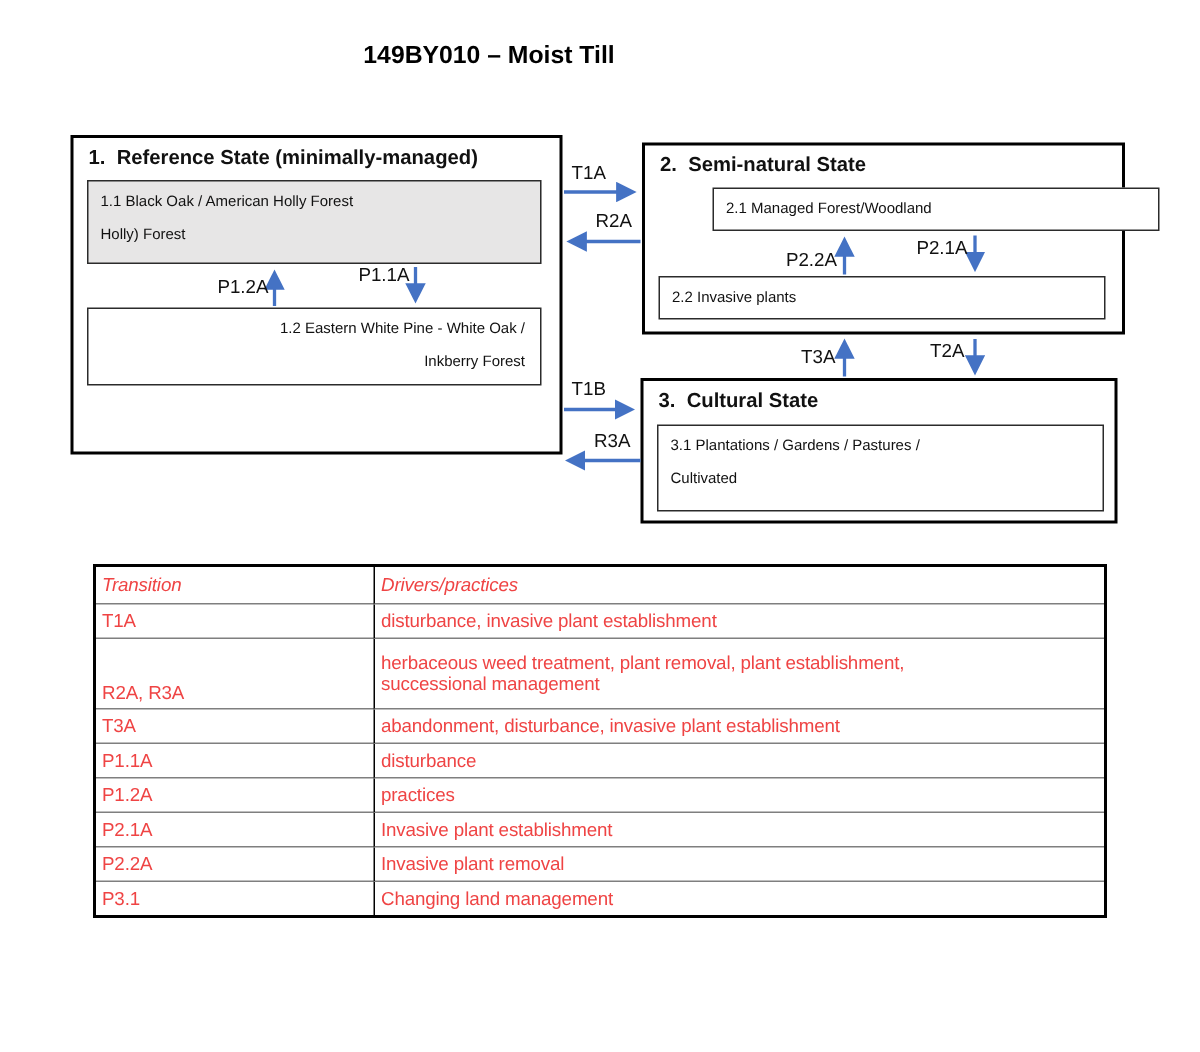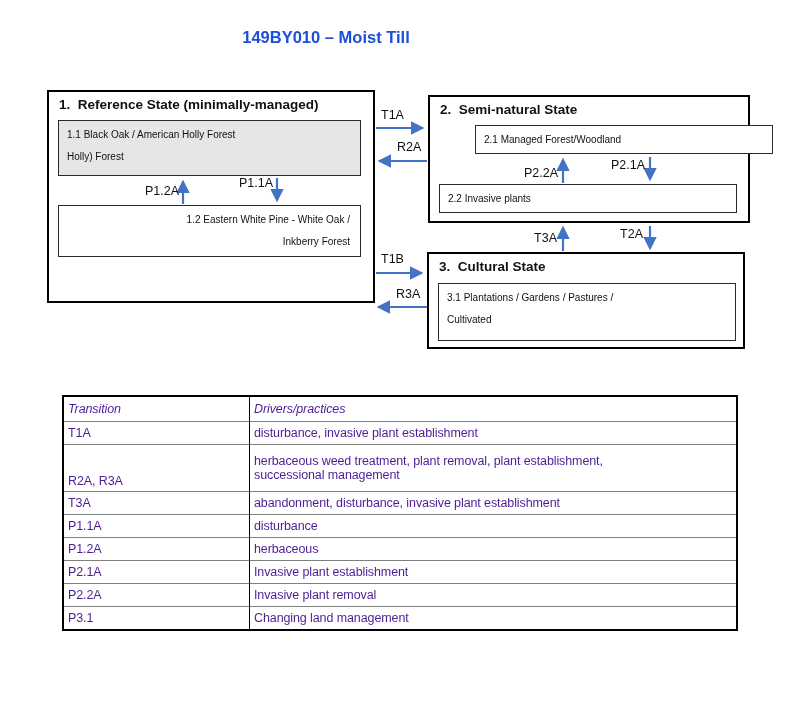--- a/index.html
+++ b/index.html
@@ -1,35 +1,35 @@
 <!DOCTYPE html>
 <html><head>
 <meta charset="utf-8">
 <style>
   html,body{margin:0;padding:0;background:#fff;}
   .page{position:relative;width:800px;height:701px;background:#fff;
         font-family:"Liberation Sans",sans-serif;color:#1a1a1a;overflow:hidden;}
   .title{position:absolute;left:0;top:28px;width:652px;text-align:center;
-         font-size:16.5px;font-weight:bold;color:#1d4ed8;}
+         font-size:16.5px;font-weight:bold;color:#000000;}
   
   .state-box{position:absolute;border:2.5px solid #000;background:#fff;box-sizing:border-box;}
   .state-header{position:absolute;left:10px;top:5px;font-size:13.5px;font-weight:bold;
                 white-space:pre-wrap;color:#111;}
   .community{position:absolute;border:1.8px solid #2b2b2b;background:#fff;box-sizing:border-box;
              font-size:10px;line-height:22px;padding:3px 10px 0 8px;white-space:pre-wrap;color:#111;}
   .community.gray{background:#e7e6e6;}
   .community.vcenter{display:flex;align-items:center;padding-top:0;}
   
   svg.arrows{position:absolute;left:0;top:0;pointer-events:none;}
   .arrow-label{position:absolute;font-size:12.5px;color:#111;}
   .alabel-r{text-align:right;}
   
-  table.ttable{position:absolute;left:62px;top:395px;width:676px;
+  table.ttable{position:absolute;left:62px;top:376px;width:676px;
                border:2.5px solid #000;border-collapse:separate;border-spacing:0;
-               font-size:12.5px;letter-spacing:-0.1px;color:#4c1d95;background:#fff;table-layout:fixed;}
+               font-size:12.5px;letter-spacing:-0.1px;color:#ef4444;background:#fff;table-layout:fixed;}
   table.ttable th,table.ttable td{padding:2px 4px 3px 4px;border-bottom:1.5px solid #7f7f7f;
                text-align:left;font-weight:normal;vertical-align:middle;overflow:hidden;}
   table.ttable th{font-style:italic;height:19px;}
   table.ttable td{height:17px;}
   table.ttable .c1{width:177px;}
   table.ttable .c2{border-left:1.2px solid #000;white-space:pre-wrap;}
   table.ttable tr:last-child td{border-bottom:none;}
   table.ttable tr.tall td{height:41px;}
   table.ttable tr.tall td.c1{vertical-align:bottom;}
 </style>
@@ -112,21 +112,21 @@
       <tr>
         <td class="c1">T3A</td>
         <td class="c2">abandonment, disturbance, invasive plant establishment</td>
       </tr>
       <tr>
         <td class="c1">P1.1A</td>
         <td class="c2">disturbance</td>
       </tr>
       <tr>
         <td class="c1">P1.2A</td>
-        <td class="c2">herbaceous</td>
+        <td class="c2">practices</td>
       </tr>
       <tr>
         <td class="c1">P2.1A</td>
         <td class="c2">Invasive plant establishment</td>
       </tr>
       <tr>
         <td class="c1">P2.2A</td>
         <td class="c2">Invasive plant removal</td>
       </tr>
       <tr>

